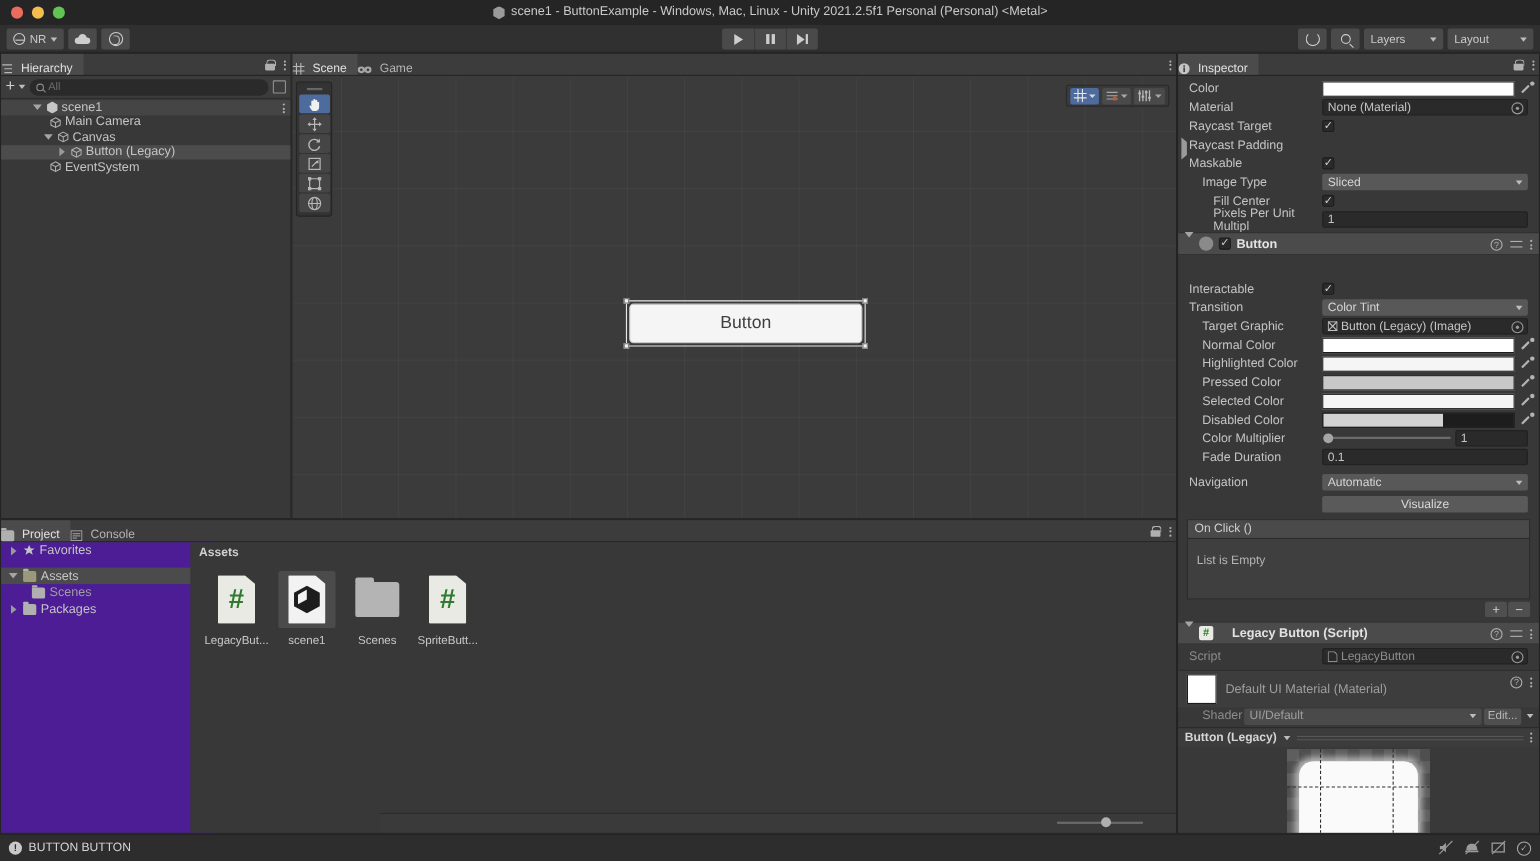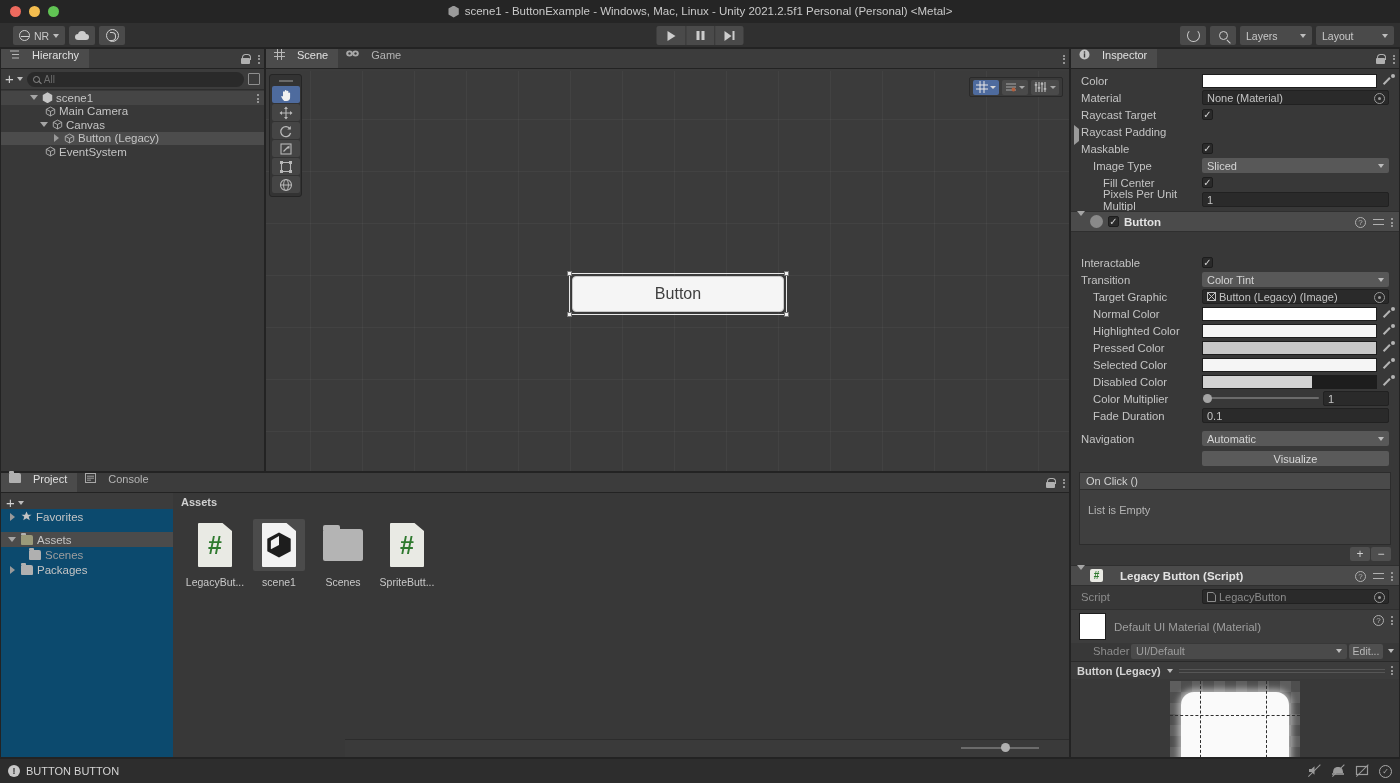--- a/index.html
+++ b/index.html
@@ -33,21 +33,21 @@
     width: 12px; height: 12px; background: #9a9a9a;
     clip-path: polygon(50% 0%, 93% 25%, 93% 75%, 50% 100%, 7% 75%, 7% 25%);
     display: inline-block;
   }
 
   
   .toolbar {
     position: absolute; left: 0; top: 23px; width: 1400px; height: 25px;
     background: #303030; border-bottom: 1px solid #232323;
   }
-  .tb-left { position: absolute; left: 13px; top: 3px; display: flex; gap: 4px; }
+  .tb-left { position: absolute; left: 6px; top: 3px; display: flex; gap: 4px; }
   .tb-btn {
     height: 19px; background: #4a4a4a; border-radius: 2px;
     display: flex; align-items: center; justify-content: center;
     padding: 0 6px; gap: 4px; color: #c9c9c9; font-size: 10.5px;
   }
   .tb-btn.w44 { min-width: 46px; }
   .tb-btn.w26 { width: 26px; padding: 0; }
   .acct-icon {
     width: 11px; height: 11px; border-radius: 50%;
     border: 1.5px solid #cdcdcd; position: relative;
@@ -99,21 +99,21 @@
   .srch-ico { width:9px;height:9px;border:1.4px solid #cdcdcd;border-radius:50%;position:relative; }
   .srch-ico::after { content:''; position:absolute;right:-4px;bottom:-3px;width:5px;height:1.4px;background:#cdcdcd;transform:rotate(45deg); }
 
   
   .panel { position: absolute; background: #383838; border: 1px solid #232323; }
   .panel-tabs {
     height: 20px; background: #3c3c3c; display: flex; align-items: stretch;
     border-bottom: 1px solid #232323; position: relative;
   }
   .ptab {
-    display: flex; align-items: flex-start; gap: 12px; padding: 0 10px 0 8px;
+    display: flex; align-items: flex-end; gap: 7px; padding: 0 10px 0 0;
     font-size: 11px; color: #b4b4b4; background: transparent;
   }
   .ptab.active { background: #4b4b4b; color: #e0e0e0; }
   .ptab-icons { position: absolute; right: 4px; top: 0; height: 20px; display: flex; align-items: center; gap: 8px; }
   .lock-ico { width:9px;height:10px;position:relative; }
   .lock-ico::before { content:''; position:absolute; left:1px; top:0; width:7px;height:5px;border:1.3px solid #b0b0b0;border-bottom:none;border-radius:3.5px 3.5px 0 0; }
   .lock-ico::after { content:''; position:absolute; left:0; bottom:0; width:9px;height:6px;background:#b0b0b0;border-radius:1px; }
   .kebab { display:flex;flex-direction:column;gap:1.5px; }
   .kebab i { width:2px;height:2px;background:#b0b0b0;border-radius:50%;display:block; }
 
@@ -282,21 +282,21 @@
 
   
   #project { left: 0; top: 472px; width: 1070px; height: 286px; }
   .proj-toolbar { height: 20px; background:#3c3c3c; display:flex; align-items:center; padding: 0 5px; gap:6px; border-bottom:1px solid #2d2d2d; position:relative; }
   .proj-search {
     position:absolute; left:705px; width:248px; height:14px; background:#2a2a2a;
     border-radius:7px; display:flex; align-items:center; padding:0 6px; gap:4px;
   }
   .proj-filters { position:absolute; left:950px; display:flex; align-items:center; gap:0; }
   .filt { width:20px;height:16px;display:flex;align-items:center;justify-content:center; }
-  .proj-split { position:absolute; left:0; top:20px; bottom:0; width:196px; background:#0c4a6e; border-right:1px solid #2a2a2a;margin-top:16px; }
+  .proj-split { position:absolute; left:0; top:20px; bottom:0; width:196px; background:#4c1d95; border-right:1px solid #2a2a2a; }
   .proj-right { position:absolute; left:172px; top:20px; right:0; bottom:0; background:#383838; }
   .folder-ico { width:12px;height:10px;background:#b0b0b0;border-radius:1px 2px 1px 1px; position:relative; flex-shrink:0;}
   .folder-ico::before { content:''; position:absolute; left:0; top:-2px; width:5px;height:2px;background:#b0b0b0;border-radius:1px 1px 0 0; }
   .proj-row { height:15px; display:flex; align-items:center; gap:4px; padding-left:4px; font-size:11.5px; }
   .proj-row.sel { background:#4b4b4b; }
   .assets-bar { height:18px; display:flex;align-items:center;padding-left:8px;font-size:11px;color:#d0d0d0;font-weight:bold; }
 
   .asset-grid { display:flex; gap:0; padding: 8px 0 0 10px; }
   .asset-cell { width:64px; display:flex; flex-direction:column; align-items:center; gap:5px; }
   .asset-cell.sel .asset-icon-wrap { background:#4b4b4b; border-radius:2px; }

